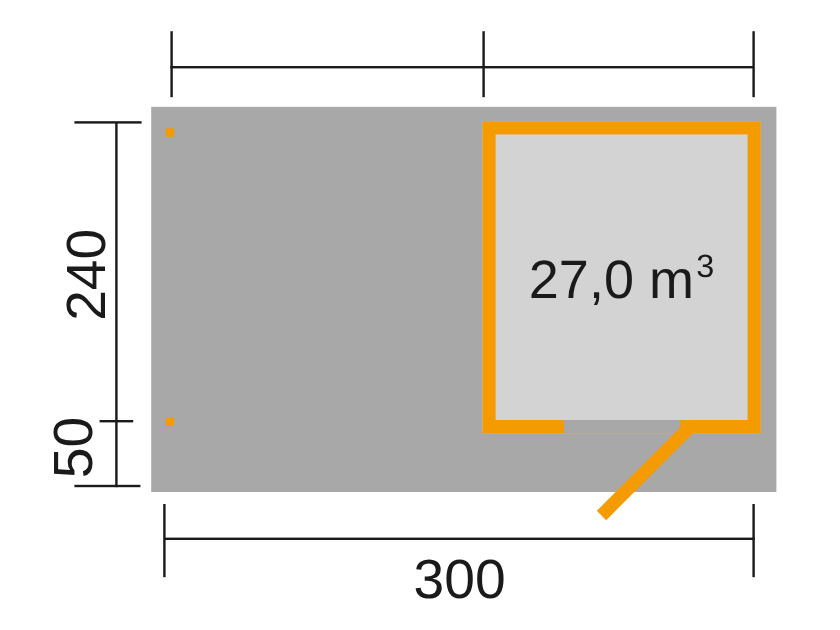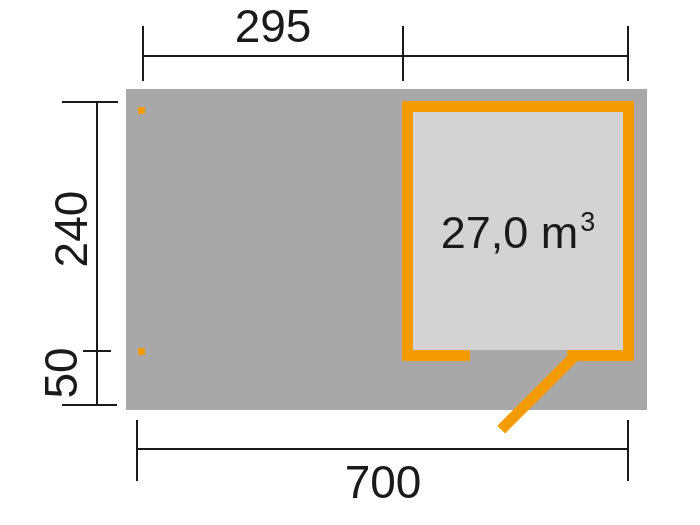--- a/index.html
+++ b/index.html
@@ -79,31 +79,30 @@
   <div class="room"></div>
   <div class="door-gap"></div>
   <div class="door-leaf"></div>
 
   <div class="volume-label"><span>27,0 m</span><span class="volume-sup">3</span></div>
 
   <div class="dl dim-h-top"></div>
   <div class="dl tick-top-l"></div>
   <div class="dl tick-top-m"></div>
   <div class="dl tick-top-r"></div>
-  <div class="dim-label lbl-295">295</div>
 
   <div class="dl dim-v-left"></div>
   <div class="dl tick-left-t"></div>
   <div class="dl tick-left-m"></div>
   <div class="dl tick-left-b"></div>
   <div class="dim-label lbl-240">
       <span class="rot">240</span>
     </div>
   <div class="dim-label lbl-50">
       <span class="rot">50</span>
     </div>
 
   <div class="dl dim-h-bot"></div>
   <div class="dl tick-bot-l"></div>
   <div class="dl tick-bot-r"></div>
-  <div class="dim-label lbl-530">700</div>
+  <div class="dim-label lbl-530">300</div>
 
 </div>
 
 </body></html>

